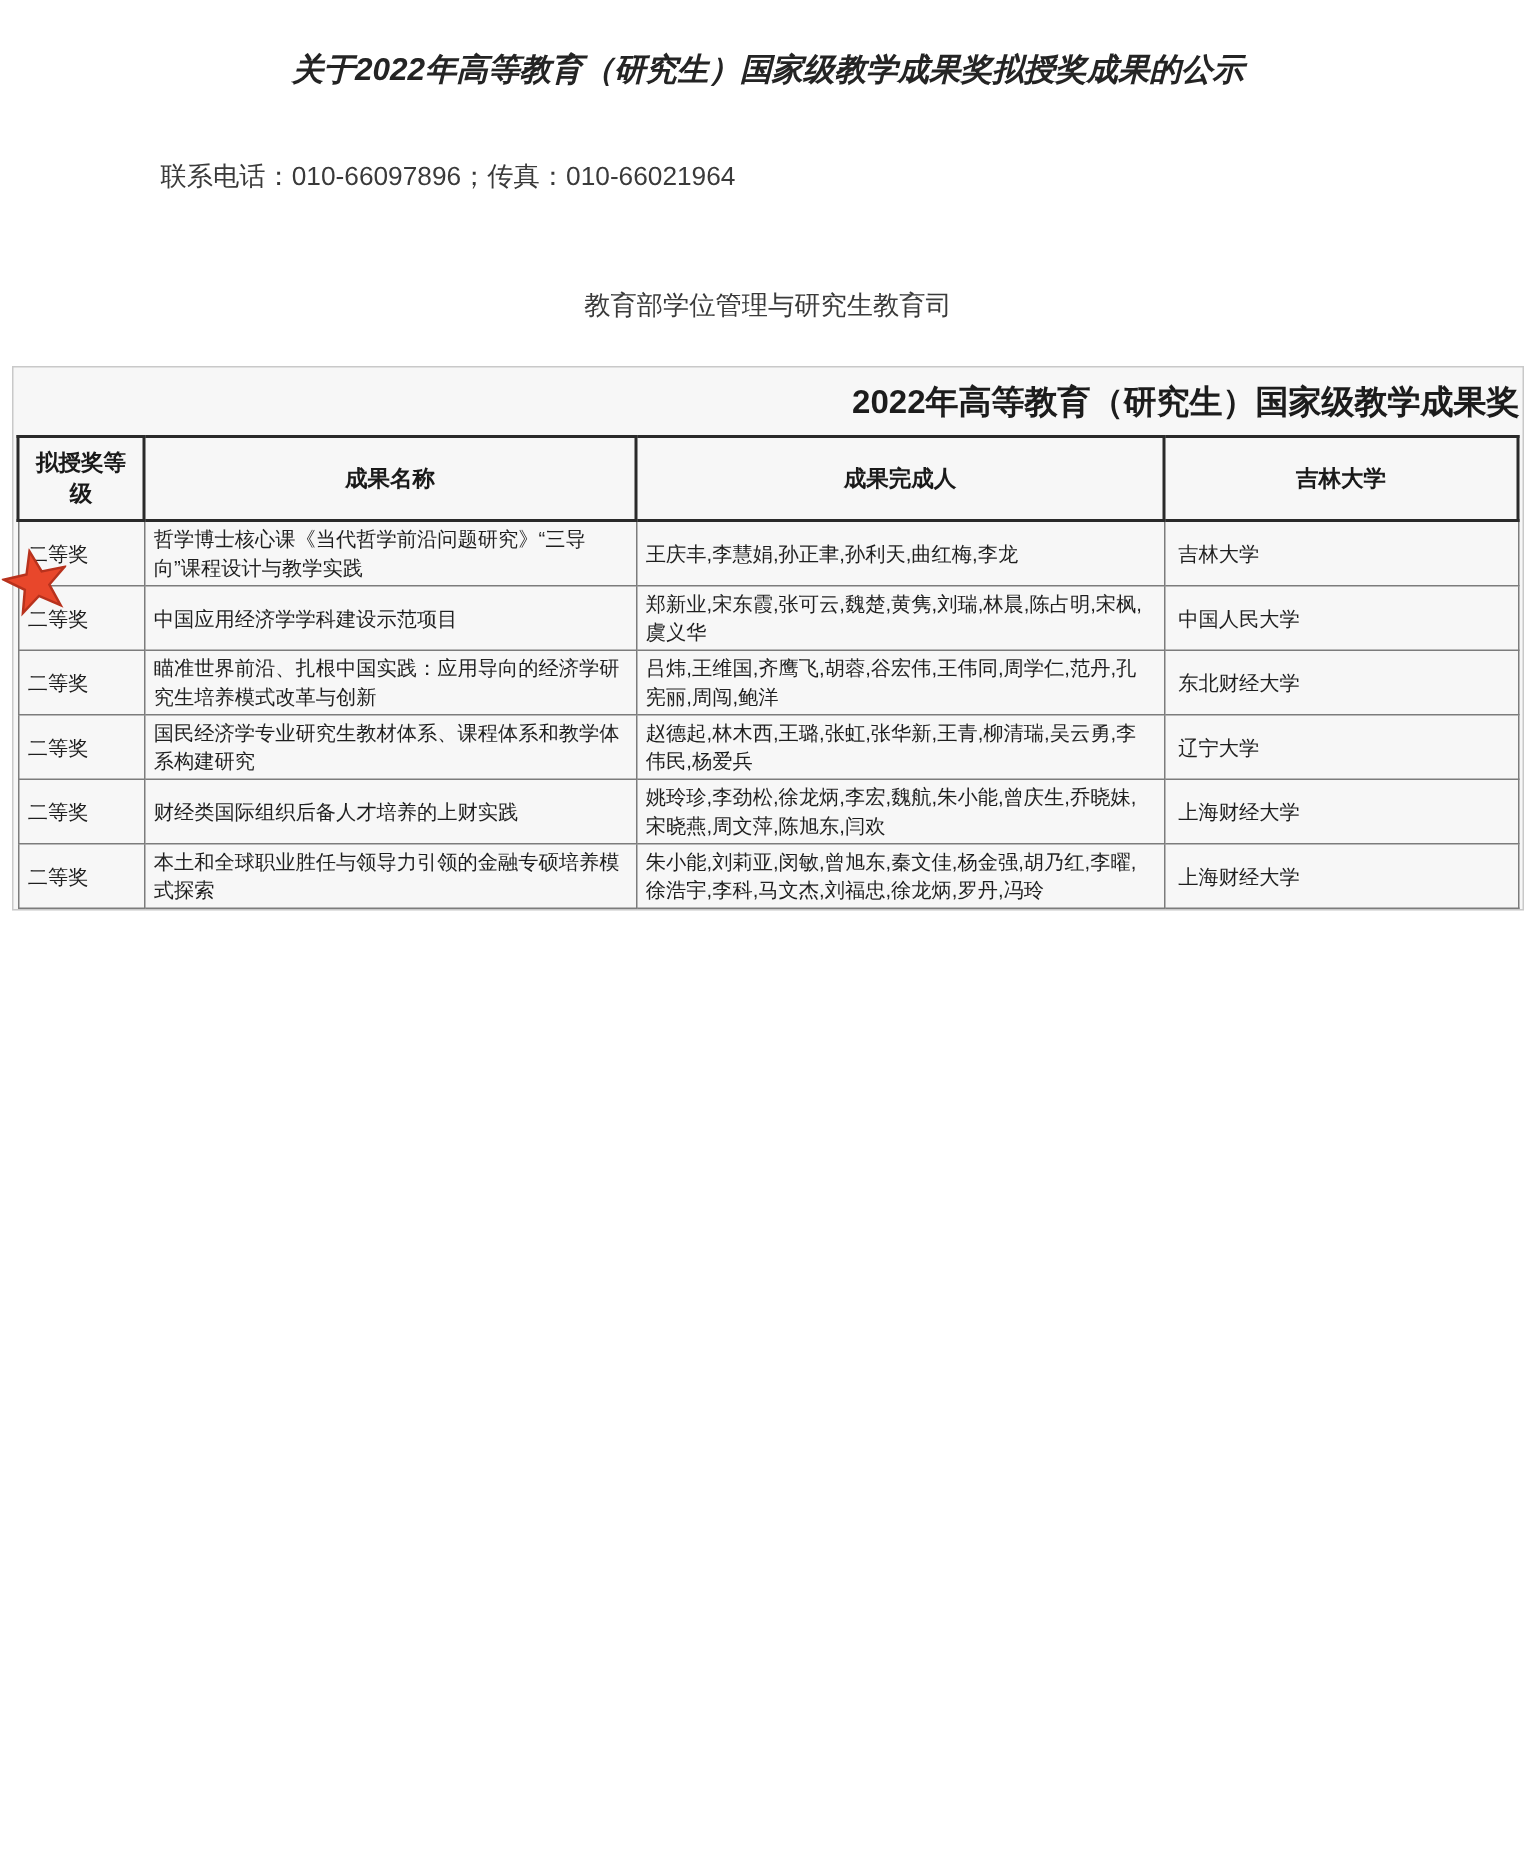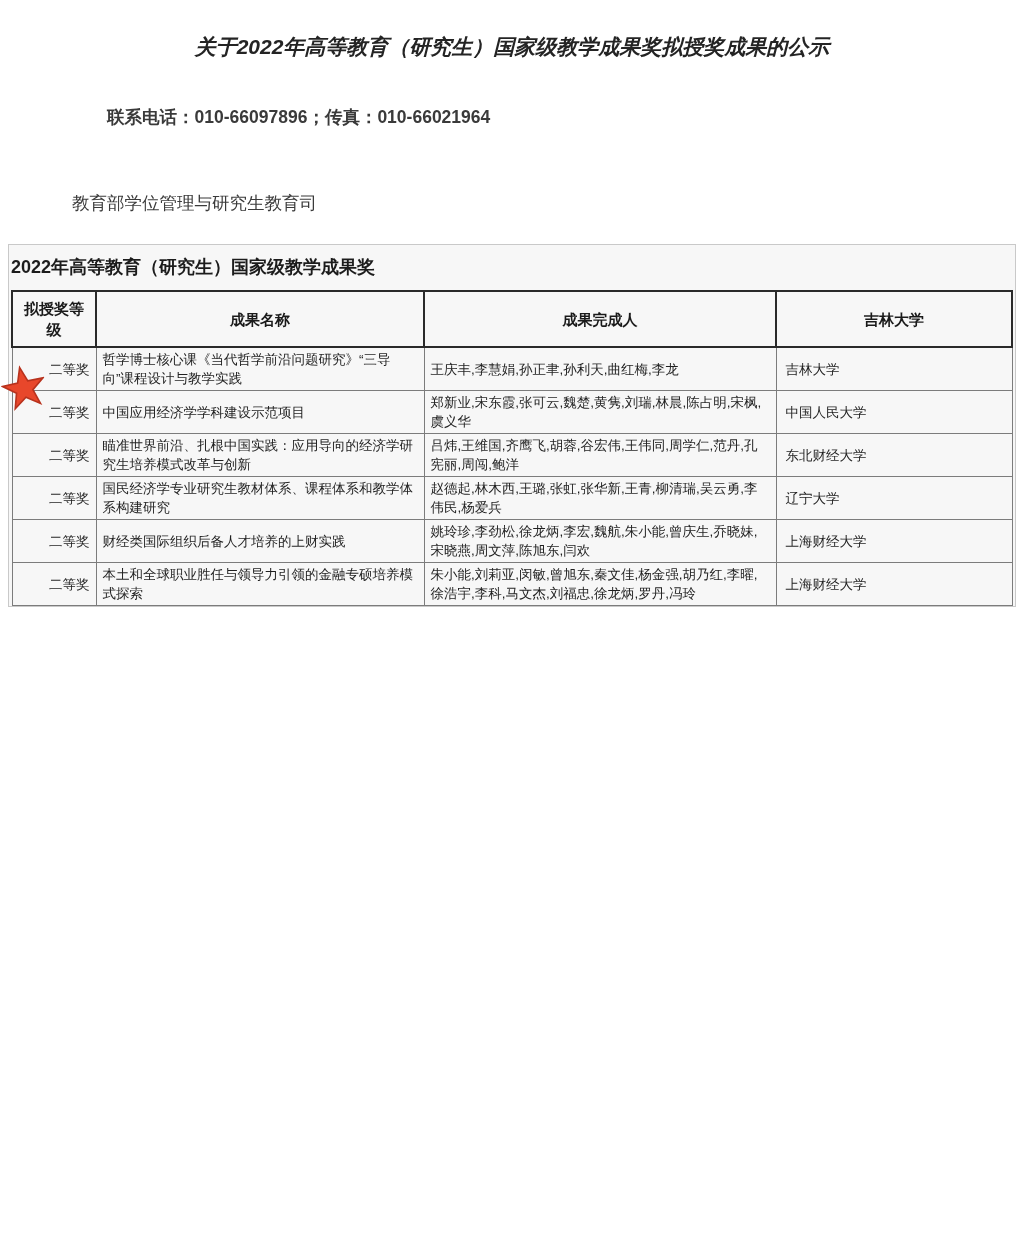--- a/index.html
+++ b/index.html
@@ -28,43 +28,43 @@
   .para{
     font-size:17.5px;
     line-height:38px;
     text-align:justify;
     color:var(--text-color);
     word-break:break-word;
   }
   .indent{text-indent:2em;}
   .p1{margin-top:44px;}
   .p2{margin-top:26px;}
-  .pline{margin-top:36px;font-weight:bold;}
+  .pline{margin-top:36px;}
   .attach{margin-top:40px;}
   .attach a{
     color:var(--link-color);
     text-decoration:none;
     cursor:pointer;
   }
   .right{
-    text-align:left;
+    text-align:center;
     margin-top:48px;
   }
   
   .table-block{
     position:relative;
     margin:22px -64px 0 -64px;   
     width:1008px;
     background:#f7f7f7;
     border:1px solid #c9c9c9;
     padding:8px 2px 0 2px;
   }
   .tbl-title{
-    text-align:left;
-    font-size:18px;
+    text-align:right;
+    font-size:22px;
     font-weight:bold;
     color:#1c1c1c;
     line-height:29px;
   }
   table.award{
     width:100%;
     border-collapse:collapse;
     margin-top:8px;
     table-layout:fixed;
   }
@@ -81,21 +81,21 @@
   }
   table.award td{
     border:1px solid #7c7c7c;
     font-size:13.5px;
     color:#1f1f1f;
     padding:2px 6px;
     line-height:19px;
     vertical-align:middle;
     height:42px;
   }
-  table.award td.c-level{text-align:right;}
+  table.award td.c-level{text-align:left;}
   table.award td.c-org{padding-left:9px;}
   col.w-level{width:8.4%;}
   col.w-name{width:32.8%;}
   col.w-people{width:35.2%;}
   col.w-org{width:23.6%;}
   .star-marker{
     position:absolute;
     left:-7px;
     top:120px;
     width:44px;

